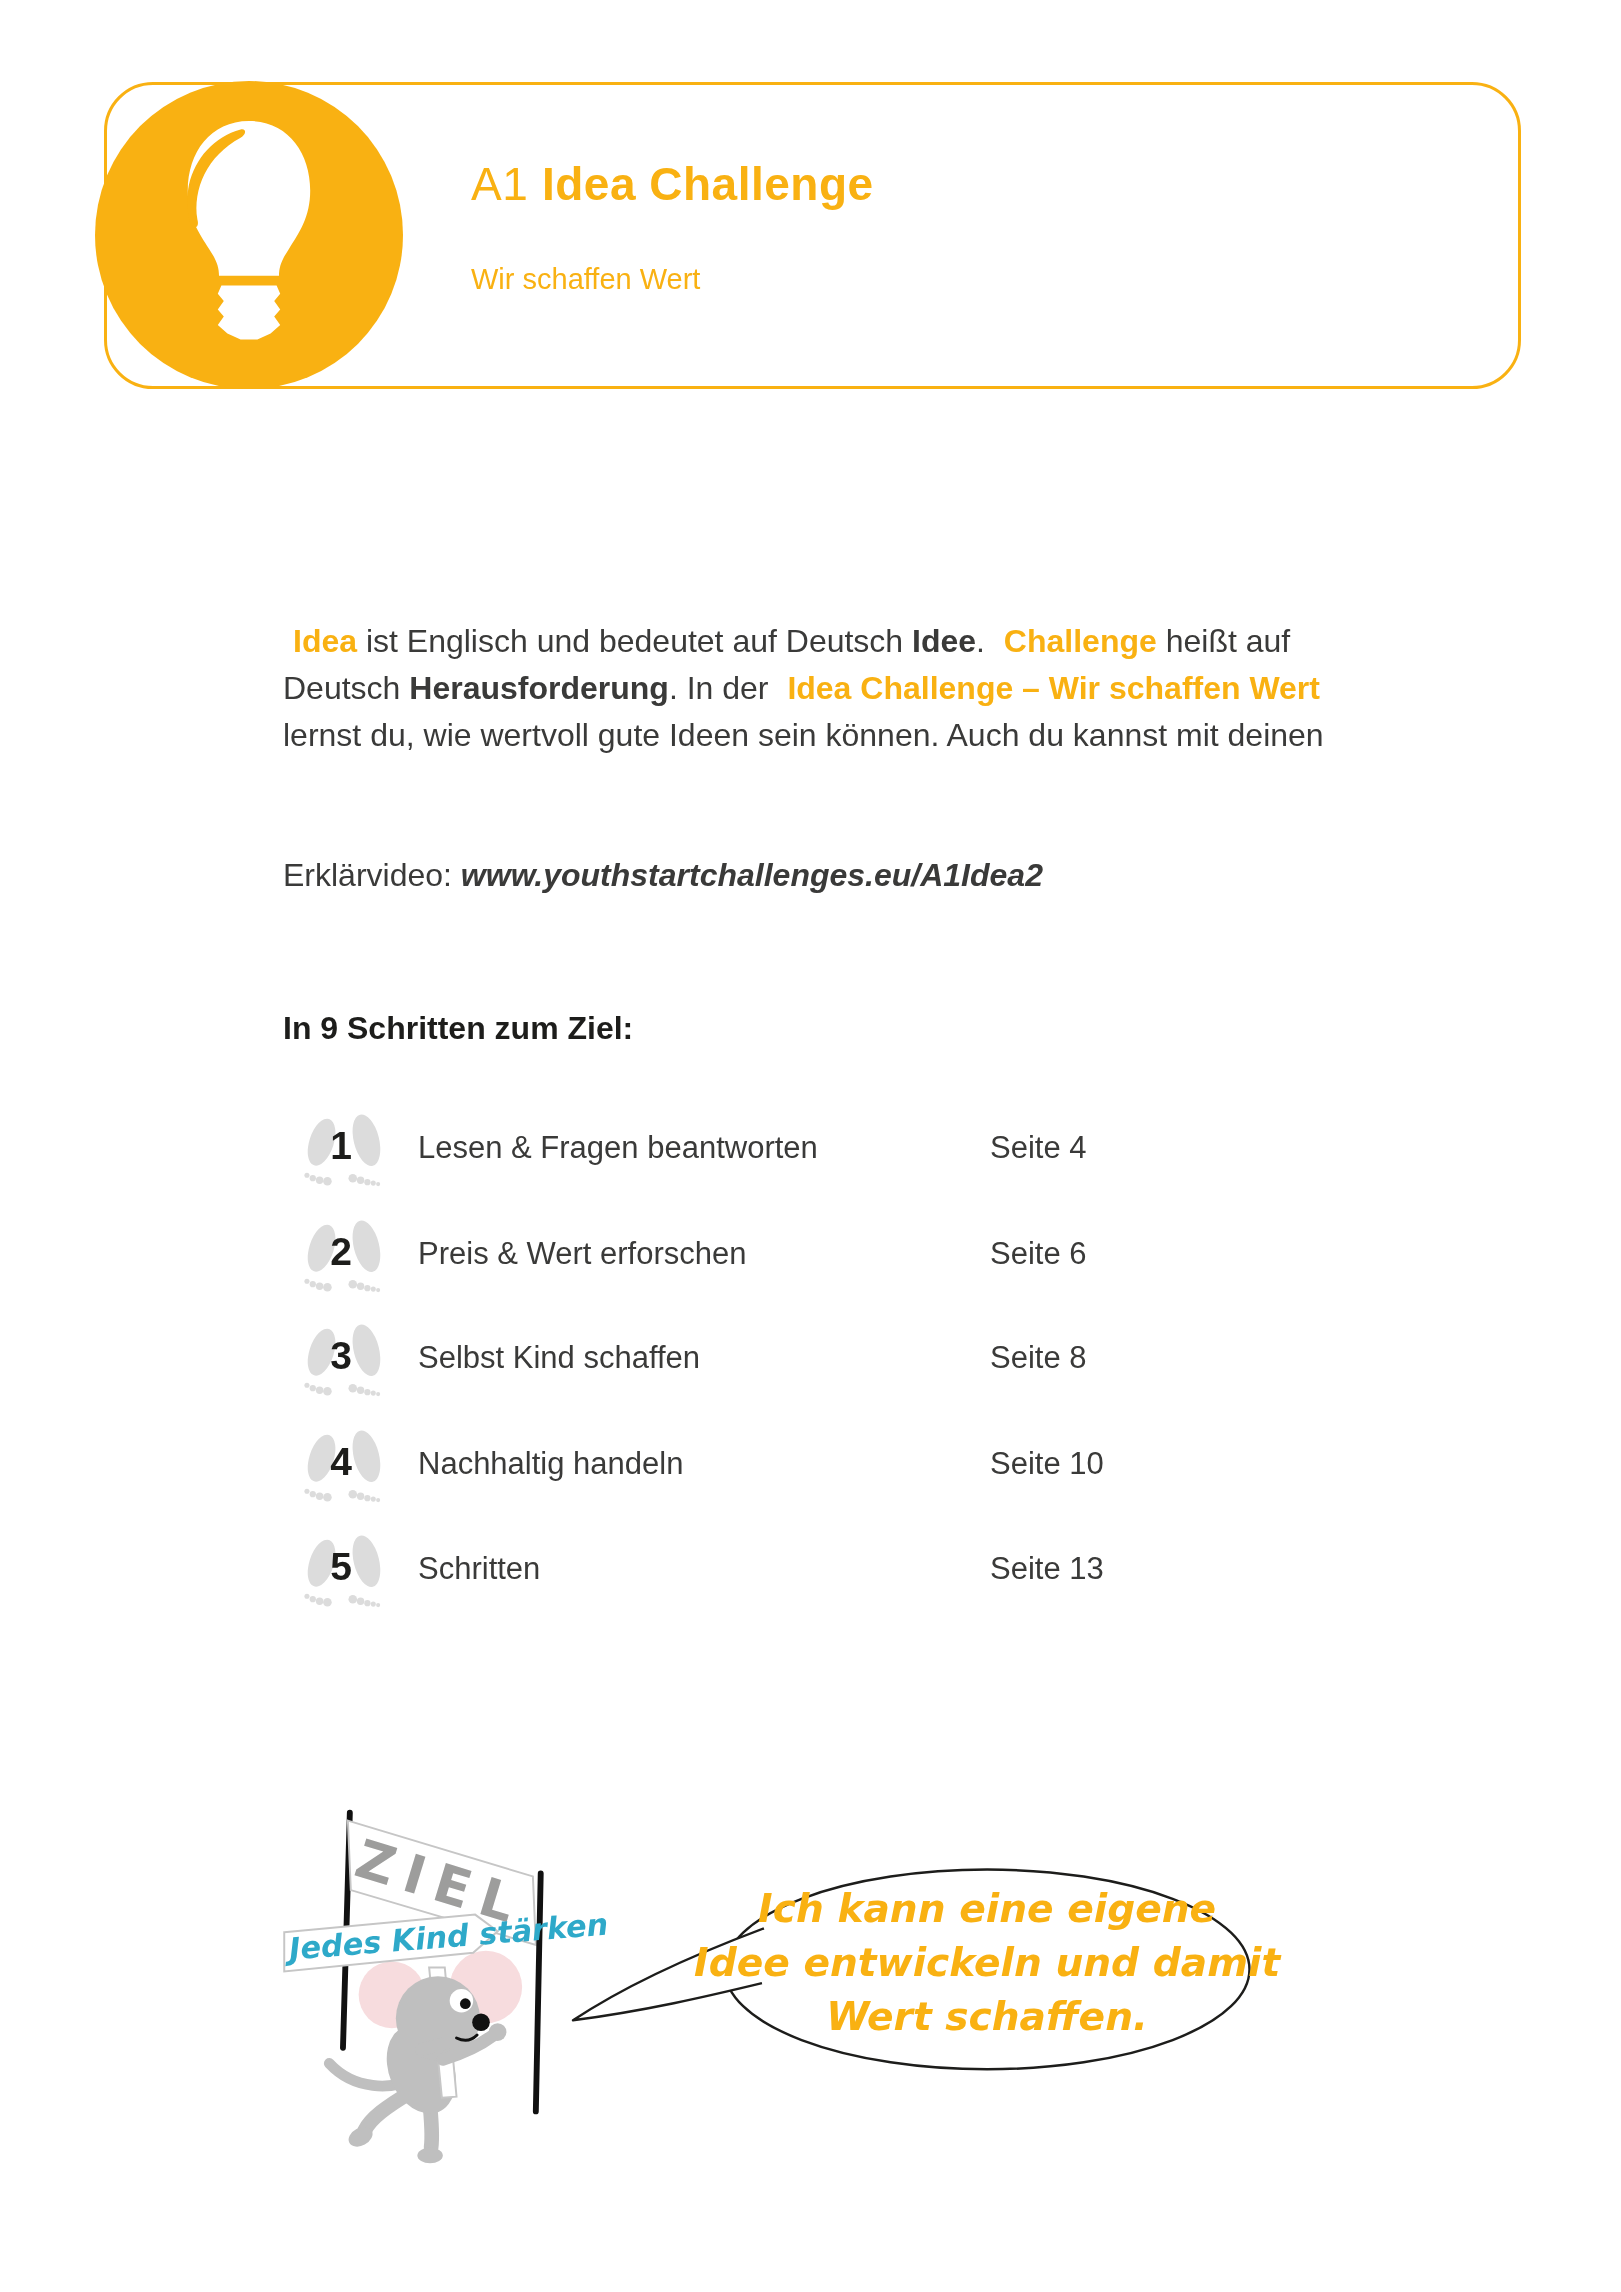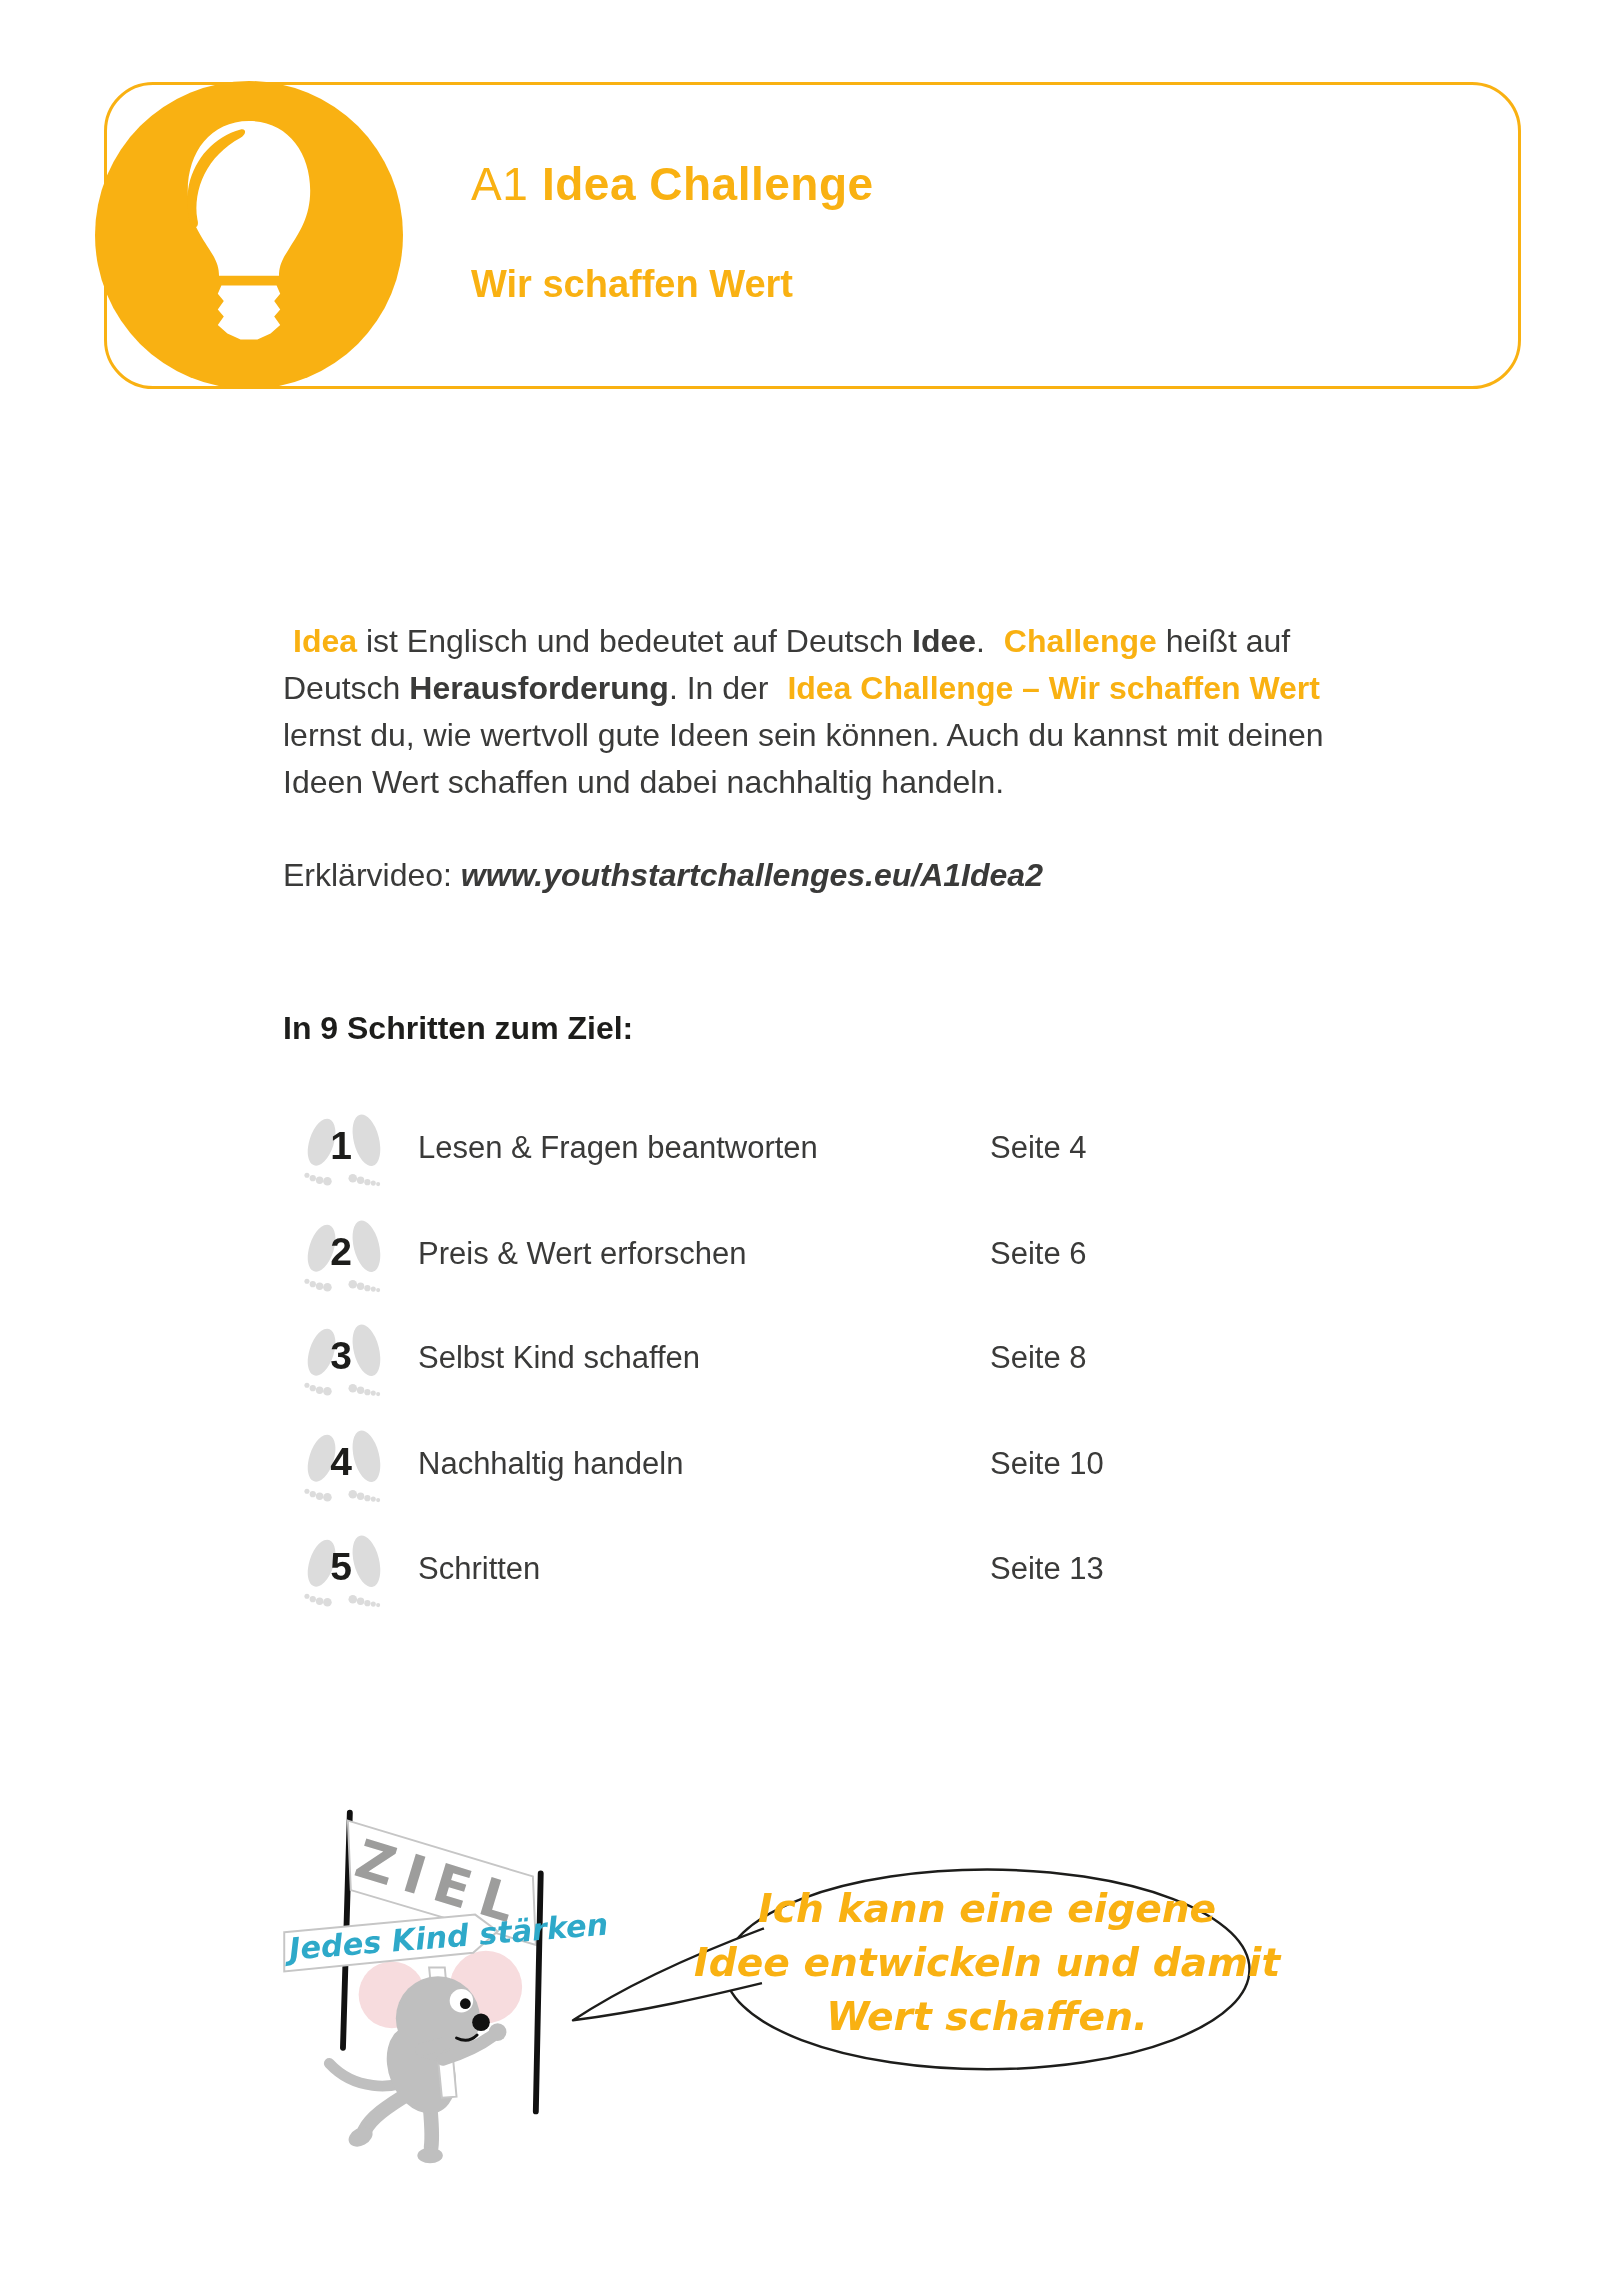--- a/index.html
+++ b/index.html
@@ -27,21 +27,21 @@
     position:absolute;left:95px;top:81px;width:308px;height:308px;border-radius:50%;
     background:var(--accent);display:flex;align-items:center;justify-content:center;z-index:2;
   }
   .header-title{
     position:absolute;left:471px;top:157px;font-size:46px;color:var(--accent);
     letter-spacing:0.5px;white-space:nowrap;z-index:3;
   }
   .header-title .code{font-weight:400;margin-right:13.7px;}
   .header-title .name{font-weight:700;}
   .header-subtitle{
-    position:absolute;left:471px;top:263px;font-size:38px;font-weight:700;
+    position:absolute;left:471px;top:263px;font-size:29px;font-weight:400;
     color:var(--accent);white-space:nowrap;z-index:3;
   }
 
   
   .intro{position:absolute;left:283px;top:618px;width:1117px;font-size:32px;line-height:47px;color:var(--text);}
   .intro .accent{color:var(--accent);font-weight:700;margin-left:10px;}
   .intro .bold{font-weight:700;}
   .video-line{position:absolute;left:283px;top:857px;font-size:32px;color:var(--text);}
   .video-line .url{font-weight:700;font-style:italic;}
 
@@ -77,21 +77,20 @@
   <div class="header-subtitle">Wir schaffen Wert</div>
 
   <div class="intro">
     <div>
       <span class="accent">Idea</span><span> ist Englisch und bedeutet auf Deutsch </span><span class="bold">Idee</span><span>. </span><span class="accent">Challenge</span><span> heißt auf</span>
     </div>
     <div>
       <span>Deutsch </span><span class="bold">Herausforderung</span><span>. In der </span><span class="accent">Idea Challenge – Wir schaffen Wert</span>
     </div>
     <div>lernst du, wie wertvoll gute Ideen sein können. Auch du kannst mit deinen</div>
-    <div>Ideen Wert schaffen und dabei nachhaltig handeln.</div>
   </div>
 
   <div class="video-line">
     <span>Erklärvideo: </span><span class="url">www.youthstartchallenges.eu/A1Idea2</span>
   </div>
 
   <div class="steps-heading">In 9 Schritten zum Ziel:</div>
 
   <div class="step-row" style="top:1103px">
     <svg class="fp-icon" width="80" height="90" viewBox="0 0 82 92" aria-hidden="true">

